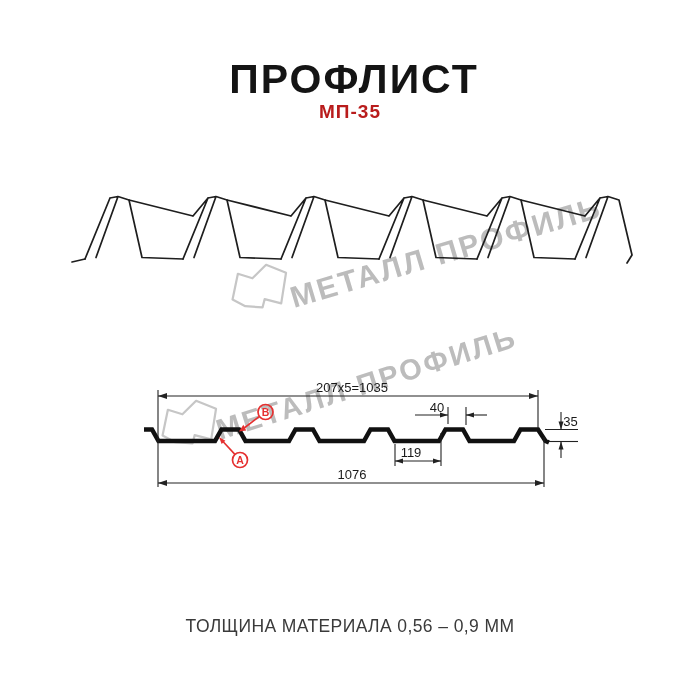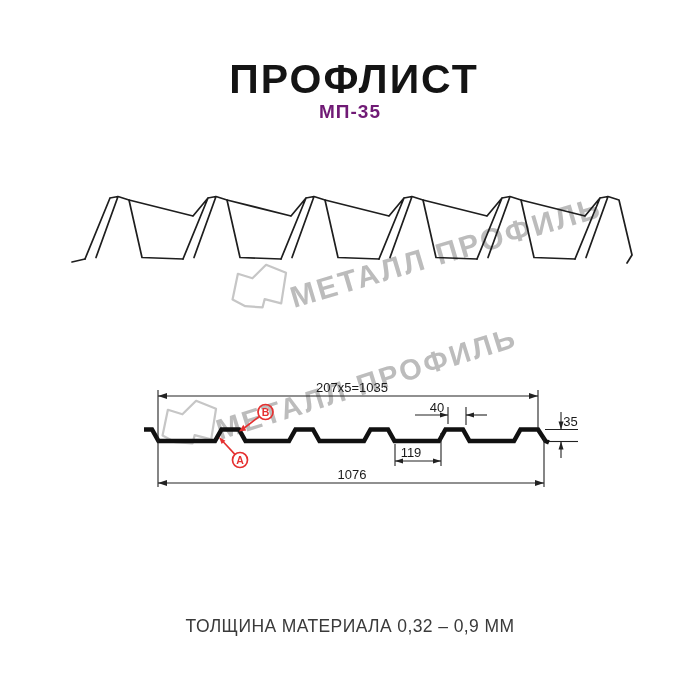--- a/index.html
+++ b/index.html
@@ -6,21 +6,21 @@
   body{
     width:700px;height:700px;position:relative;background:#ffffff;
     font-family:"Liberation Sans", sans-serif;overflow:hidden;
   }
   .page-title{
     position:absolute;top:56px;left:0;right:0;text-align:center;
     font-size:41px;font-weight:bold;letter-spacing:2px;color:#141414;padding-left:8px;
   }
   .page-subtitle{
     position:absolute;top:101px;left:0;right:0;text-align:center;
-    font-size:19px;font-weight:bold;letter-spacing:1px;color:#701a75;
+    font-size:19px;font-weight:bold;letter-spacing:1px;color:#b91c1c;
   }
   .footer-note{
     position:absolute;top:616px;left:0;right:0;text-align:center;
     font-size:17.5px;font-weight:500;letter-spacing:0.4px;color:#3a3a3a;
   }
   svg{position:absolute;top:0;left:0;}
   .dim-label{font-family:"Liberation Sans",sans-serif;font-size:13px;fill:#1a1a1a;}
   .red-label{font-family:"Liberation Sans",sans-serif;font-size:10.5px;font-weight:bold;fill:#e53030;}
   .wm-text{font-family:"Liberation Sans",sans-serif;font-weight:bold;fill:#bcbcbc;letter-spacing:2.5px;}
 </style>
@@ -116,13 +116,13 @@
 
     <g>
       <circle cx="240" cy="460" r="7.5" fill="none" stroke="#e53030" stroke-width="1.7"></circle>
       <line x1="234.9" y1="454.4" x2="222.5" y2="441" stroke="#e53030" stroke-width="1.6"></line>
       <polygon points="219,437 225.4,440.8 221.6,444" fill="#e53030"></polygon>
       <text class="red-label" x="240" y="463.8" text-anchor="middle">A</text>
     </g>
   </g>
 </svg>
 
-<div class="footer-note">ТОЛЩИНА МАТЕРИАЛА 0,32 – 0,9 ММ</div>
+<div class="footer-note">ТОЛЩИНА МАТЕРИАЛА 0,56 – 0,9 ММ</div>
 
 </body></html>

